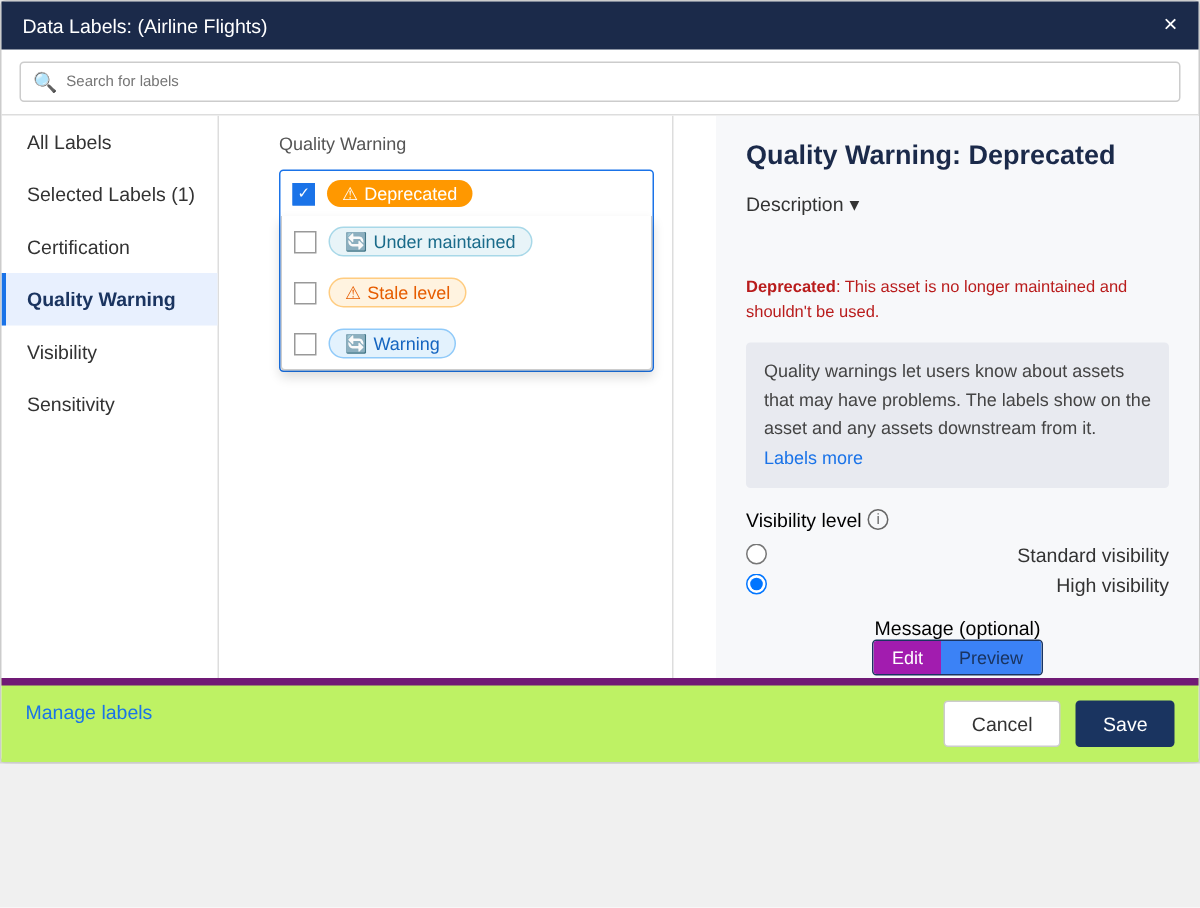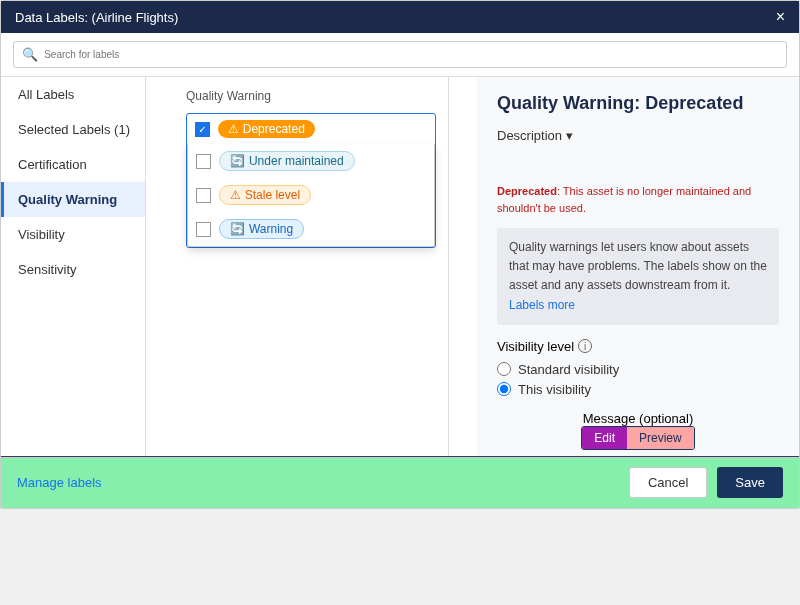--- a/index.html
+++ b/index.html
@@ -281,20 +281,21 @@
     }
 
     .radio-option {
       display: flex;
       align-items: center;
       gap: 7px;
       margin-bottom: 5px;
       font-size: 13px;
       color: #333;
       cursor: pointer;
+      justify-content: space-between;
     }
 
     .radio-option input[type="radio"] {
       width: 14px;
       height: 14px;
     }
 
     .message-section {
       margin-bottom: 10px;
     }
@@ -314,21 +315,21 @@
       border: 1px solid #1a3460;
       border-radius: 3px;
       overflow: hidden;
     }
 
     .tab-btn {
       padding: 4px 12px;
       font-size: 12px;
       border: none;
       cursor: pointer;
-      background: #fca5a5;
+      background: #3b82f6;
       color: #1a3460;
     }
 
     .tab-btn.active {
       background: #a21caf;
       color: #fff;
     }
 
     .message-textarea {
       width: 100%;
@@ -337,24 +338,24 @@
       border-radius: 3px;
       padding: 8px;
       font-size: 13px;
       resize: none;
       outline: none;
     }
 
     .footer {
       display: flex;
       justify-content: space-between;
-      align-items: center;
+      align-items: flex-start;
       padding: 10px 16px;
-      border-top: 1px solid #701a75;
-      background: #86efac;
+      border-top: 5px solid #701a75;
+      background: #bef264;
       flex-shrink: 0;
     }
 
     .manage-link {
       color: #1a73e8;
       font-size: 13px;
       text-decoration: none;
       cursor: pointer;
     }
 
@@ -483,21 +484,21 @@
         <div class="visibility-label">
           <span>Visibility level</span>
           <span class="info-icon">i</span>
         </div>
         <label class="radio-option">
           <input type="radio" name="visibility" style="">
           <span>Standard visibility</span>
         </label>
         <label class="radio-option">
           <input type="radio" name="visibility" checked="" style="">
-          <span>This visibility</span>
+          <span>High visibility</span>
         </label>
       </div>
 
       <div class="message-section">
         <div class="message-label">
           <span>Message (optional)</span>
           <div class="edit-preview-tabs">
             <button class="tab-btn active">Edit</button>
             <button class="tab-btn">Preview</button>
           </div>

